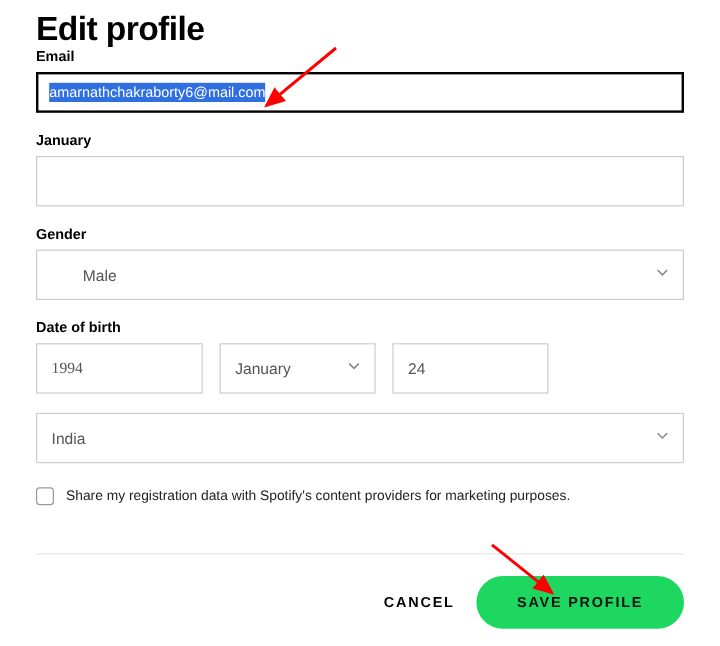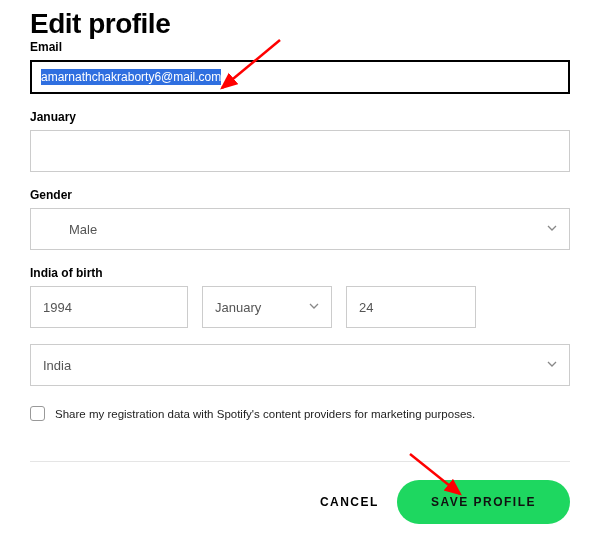--- a/index.html
+++ b/index.html
@@ -48,21 +48,21 @@
     }
     .select-wrap, .month-wrap { position: relative; }
     .chevron {
       position: absolute;
       right: 12px;
       top: 50%;
       transform: translateY(-50%);
       pointer-events: none;
     }
     .dob-row { display: flex; gap: 14px; }
-    .dob-year { width: 158px; }
+    .dob-year { width: 139px; font-family: Liberation Serif, serif; }
     .month-wrap { width: 130px; border-radius: 12px; }
     .dob-month { width: 100%; padding-right: 28px; }
     .dob-day { width: 130px; }
     .checkbox-row {
       display: flex;
       align-items: center;
       gap: 10px;
       margin-top: 20px;
       margin-bottom: 40px;
     }
@@ -128,21 +128,21 @@
     <div class="select" style="line-height:42px;padding-left:38px;">Male</div>
     <span class="chevron">
       <svg width="12" height="12" viewBox="0 0 12 12">
           <path d="M2 4 L6 8 L10 4" stroke="#888" stroke-width="1.3" fill="none"></path>
         </svg>
     </span>
   </div>
 </div>
 
 <div class="form-group">
-  <label class="field-label">India of birth</label>
+  <label class="field-label">Date of birth</label>
   <div class="dob-row">
     <input class="dob-input dob-year" value="1994" style="">
     <div class="month-wrap">
       <div class="dob-input dob-month" style="line-height:42px;">January</div>
       <span class="chevron">
         <svg width="12" height="12" viewBox="0 0 12 12">
             <path d="M2 4 L6 8 L10 4" stroke="#888" stroke-width="1.3" fill="none"></path>
           </svg>
       </span>
     </div>

